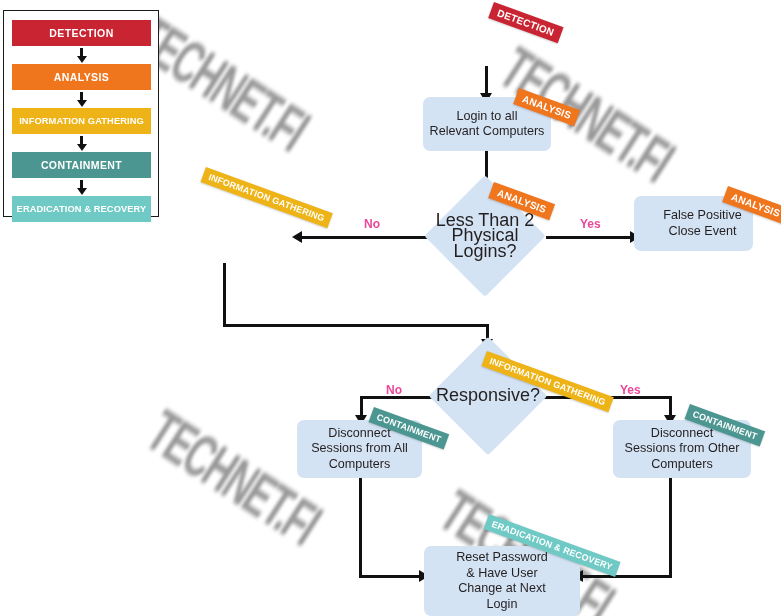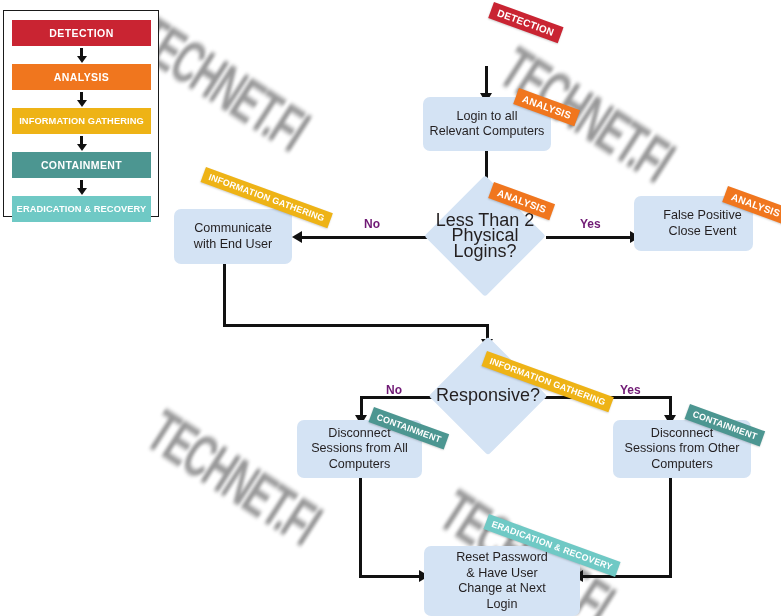--- a/index.html
+++ b/index.html
@@ -149,21 +149,21 @@
     border-right: 10px solid #111111;
   }
   .arrow-right {
     border-top: 6px solid transparent;
     border-bottom: 6px solid transparent;
     border-left: 10px solid #111111;
   }
 
   .edge-label {
     position: absolute;
-    color: #701a75;
+    color: #ec4899;
     font-size: 12px;
     font-weight: bold;
     font-family: "Liberation Sans", sans-serif;
     white-space: nowrap;
   }
 
   
   .watermark {
     position: absolute;
     color: #59595a;
@@ -251,24 +251,20 @@
   <div class="node" style="left:423px; top:97px; width:128px; height:54px;justify-content:center;">
     <span>Login to all
 Relevant Computers</span>
   </div>
 
   <div class="node" style="left:634px; top:196px; width:119px; height:55px;padding-left:24px;">
     <span>False Positive
 Close Event</span>
   </div>
 
-  <div class="node" style="left:174px; top:209px; width:118px; height:55px;">
-    <span>Communicate
-with End User</span>
-  </div>
 
   <div class="node" style="left:297px; top:420px; width:125px; height:58px;">
     <span>Disconnect
 Sessions from All
 Computers</span>
   </div>
 
   <div class="node" style="left:613px; top:420px; width:138px; height:58px;">
     <span>Disconnect
 Sessions from Other

